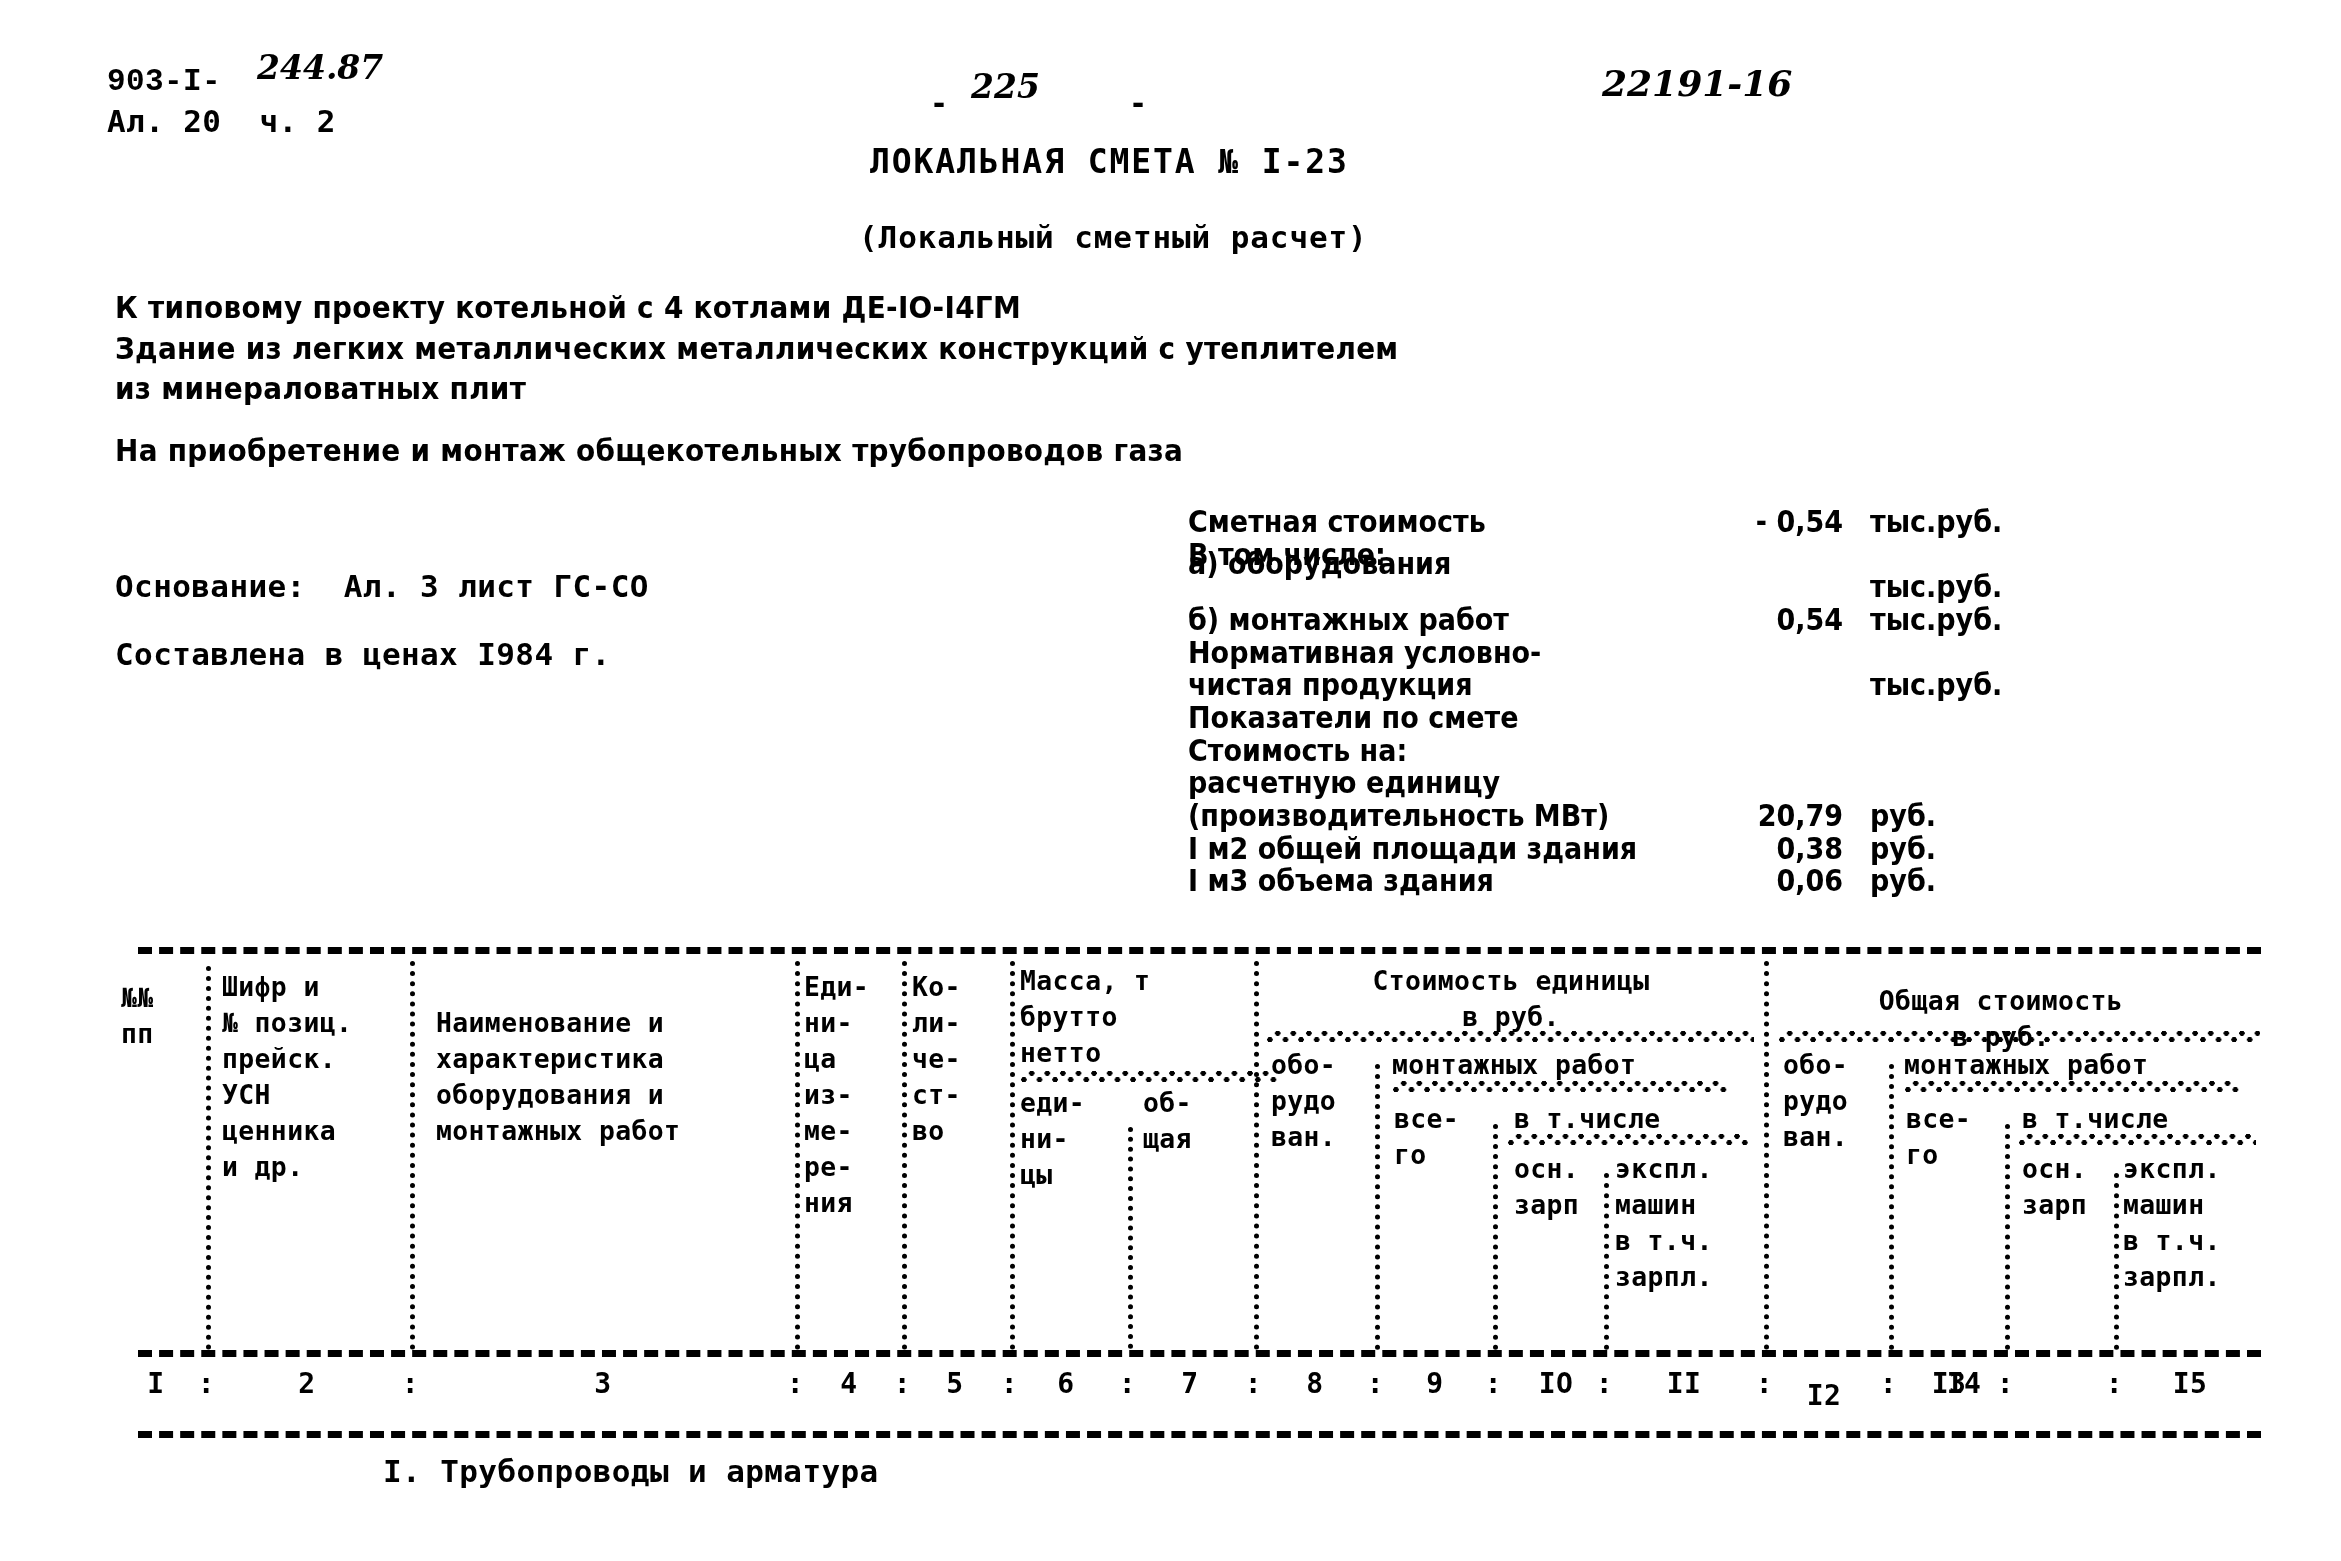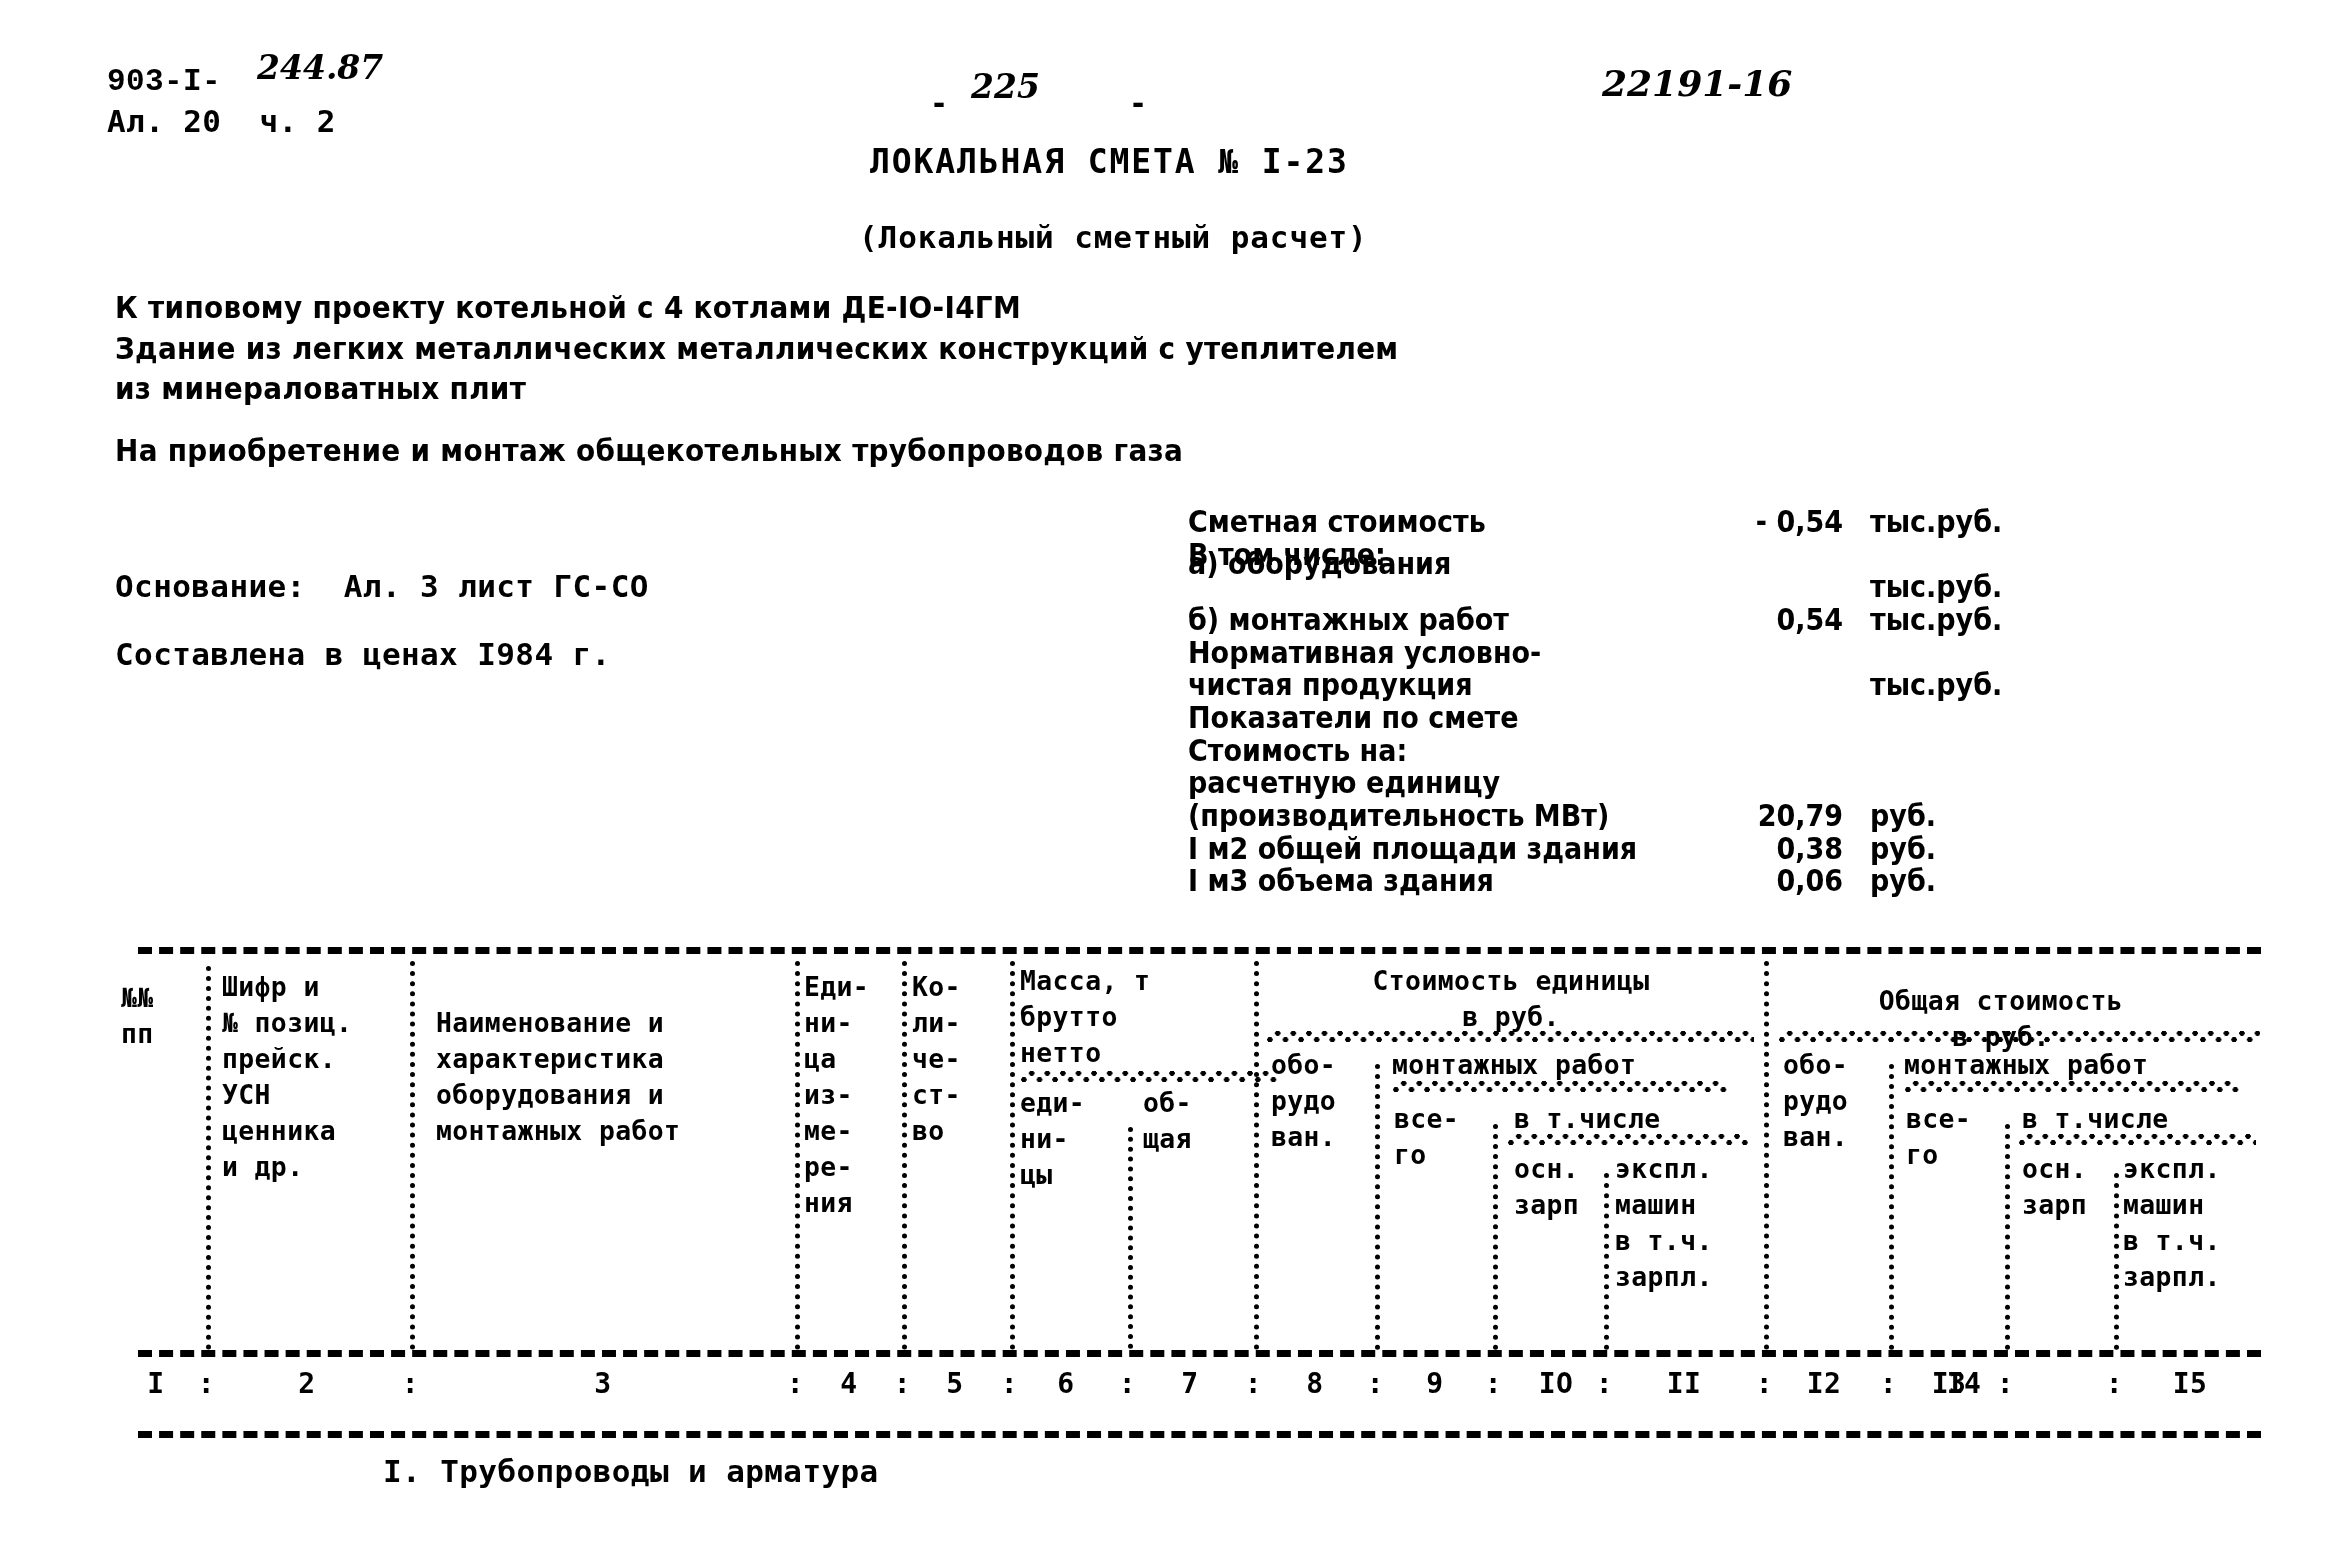--- a/index.html
+++ b/index.html
@@ -278,21 +278,21 @@
       <div class="colnum tw" style="left: 268px; width: 78px;">2</div>
       <div class="colnum tw" style="left: 564px; width: 78px;">3</div>
       <div class="colnum tw" style="left: 810px; width: 78px;">4</div>
       <div class="colnum tw" style="left: 916px; width: 78px;">5</div>
       <div class="colnum tw" style="left: 1027px; width: 78px;">6</div>
       <div class="colnum tw" style="left: 1151px; width: 78px;">7</div>
       <div class="colnum tw" style="left: 1276px; width: 78px;">8</div>
       <div class="colnum tw" style="left: 1396px; width: 78px;">9</div>
       <div class="colnum tw" style="left: 1517px; width: 78px;">IO</div>
       <div class="colnum tw" style="left: 1645px; width: 78px;">II</div>
-      <div class="colnum tw" style="left: 1785px; width: 78px;">I2</div>
+      <div class="colnum tw" style="left: 1785px; width: 78px; margin-top: 12px;">I2</div>
       <div class="colnum tw" style="left: 1910px; width: 78px;">I3</div>
       <div class="colnum tw" style="left: 1925px; width: 78px;">I4</div>
       <div class="colnum tw" style="left: 2151px; width: 78px;">I5</div>
       <div class="colnum tw" style="left: 197px; width: 18.7px;">:</div>
       <div class="colnum tw" style="left: 401px; width: 18.7px;">:</div>
       <div class="colnum tw" style="left: 786px; width: 18.7px;">:</div>
       <div class="colnum tw" style="left: 893px; width: 18.7px;">:</div>
       <div class="colnum tw" style="left: 1000px; width: 18.7px;">:</div>
       <div class="colnum tw" style="left: 1118px; width: 18.7px;">:</div>
       <div class="colnum tw" style="left: 1244px; width: 18.7px;">:</div>

